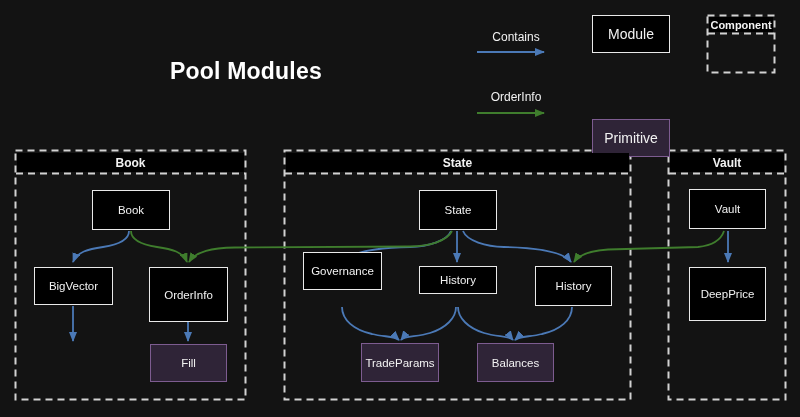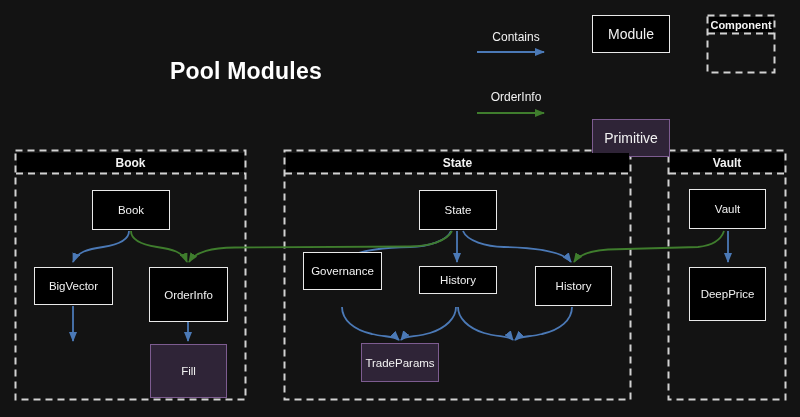--- a/index.html
+++ b/index.html
@@ -89,24 +89,25 @@
   </div>
   <div class="abs band" style="left:709px;top:17px;width:64px;height:15px;font-size:11px;">Component</div>
 
   <div class="abs band" style="left:17px;top:153px;width:227px;height:19px;">Book</div>
   <div class="abs band" style="left:286px;top:153px;width:343px;height:19px;">State</div>
   <div class="abs band" style="left:670px;top:153px;width:114px;height:19px;">Vault</div>
 
   <div class="node" style="left:92px;top:190px;width:78px;height:40px;">Book</div>
   <div class="node" style="left:34px;top:267px;width:79px;height:38px;">BigVector</div>
   <div class="node" style="left:149px;top:267px;width:79px;height:55px;">OrderInfo</div>
-  <div class="node primitive" style="left:150px;top:344px;width:77px;height:54px;">Fill</div>
+  <div class="node primitive" style="left:150px;top:344px;width:77px;height:38px;">Fill</div>
 
   <div class="node" style="left:419px;top:190px;width:78px;height:40px;">State</div>
   <div class="node" style="left:303px;top:252px;width:79px;height:38px;">Governance</div>
   <div class="node" style="left:419px;top:266px;width:78px;height:28px;text-align:right;">History</div>
   <div class="node" style="left:535px;top:266px;width:77px;height:40px;">History</div>
   <div class="node primitive" style="left:361px;top:343px;width:78px;height:39px;">TradeParams</div>
+  <div class="node primitive" style="left:477px;top:343px;width:77px;height:39px;">Balances</div>
 
   <div class="node" style="left:689px;top:189px;width:77px;height:40px;">Vault</div>
   <div class="node" style="left:689px;top:267px;width:77px;height:54px;">DeepPrice</div>
 
 </div>
 
 </body></html>

